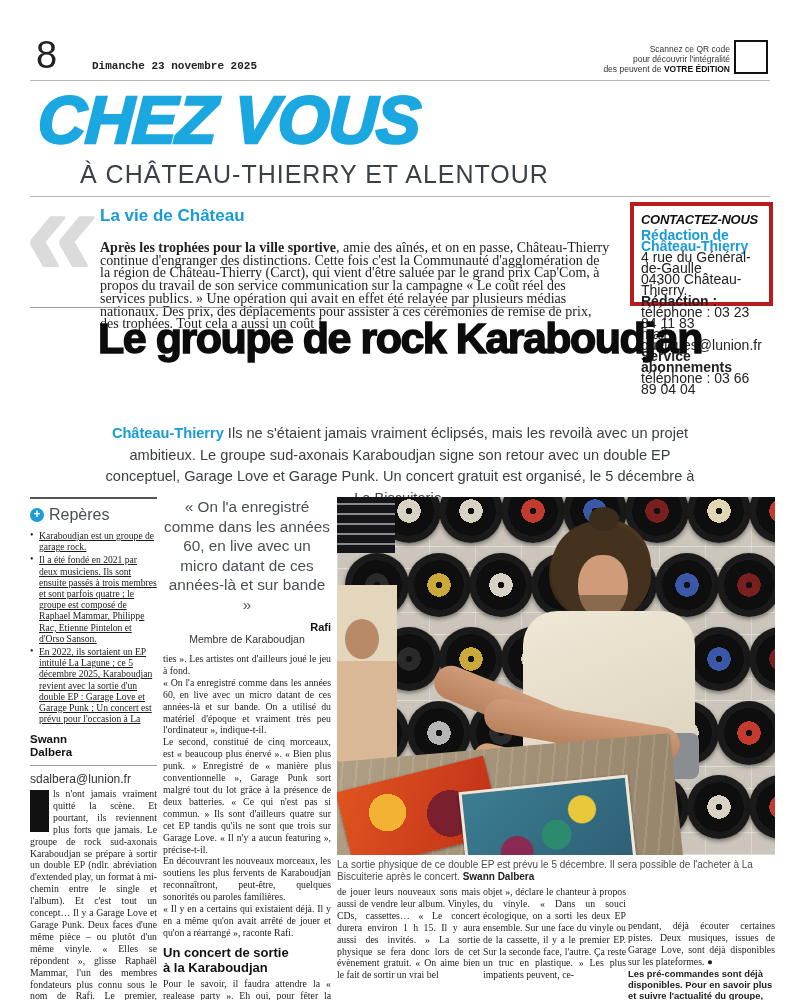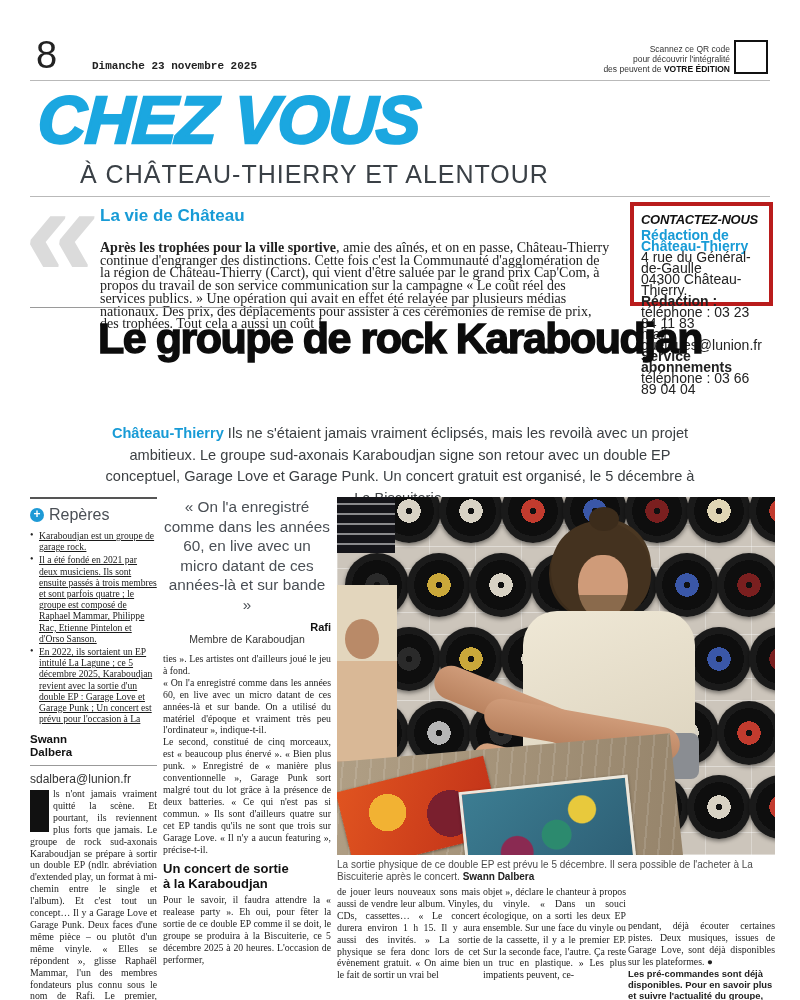--- a/index.html
+++ b/index.html
@@ -210,20 +210,22 @@
   </div>
 
   <div class="col col2">
     <div class="pull-quote">« On l'a enregistré comme dans les années 60, en live avec un micro datant de ces années-là et sur bande »</div>
     <div class="quote-author">Rafi</div>
     <div class="quote-role">Membre de Karaboudjan</div>
     <div class="serif-body">
       <p>ties ». Les artistes ont d'ailleurs joué le jeu à fond.</p>
       <p>« On l'a enregistré comme dans les années 60, en live avec un micro datant de ces années-là et sur bande. On a utilisé du matériel d'époque et vraiment très peu l'ordinateur », indique-t-il.</p>
       <p>Le second, constitué de cinq morceaux, est « beaucoup plus énervé ». « Bien plus punk. » Enregistré de « manière plus conventionnelle », Garage Punk sort malgré tout du lot grâce à la présence de deux batteries. « Ce qui n'est pas si commun. » Ils sont d'ailleurs quatre sur cet EP tandis qu'ils ne sont que trois sur Garage Love. « Il n'y a aucun featuring », précise-t-il.</p>
+      <p>En découvrant les nouveaux morceaux, les soutiens les plus fervents de Karaboudjan reconnaîtront, peut-être, quelques sonorités ou paroles familières.</p>
+      <p>« Il y en a certains qui existaient déjà. Il y en a même qu'on avait arrêté de jouer et qu'on a réarrangé », raconte Rafi.</p>
       <div class="subhead">
         <span>Un concert de sortie</span><br>
         <span>à la Karaboudjan</span>
       </div>
       <p>Pour le savoir, il faudra attendre la « realease party ». Eh oui, pour fêter la sortie de ce double EP comme il se doit, le groupe se produira à la Biscuiterie, ce 5 décembre 2025 à 20 heures. L'occasion de performer,</p>
     </div>
   </div>
 
   <div class="photo">
     <div>

